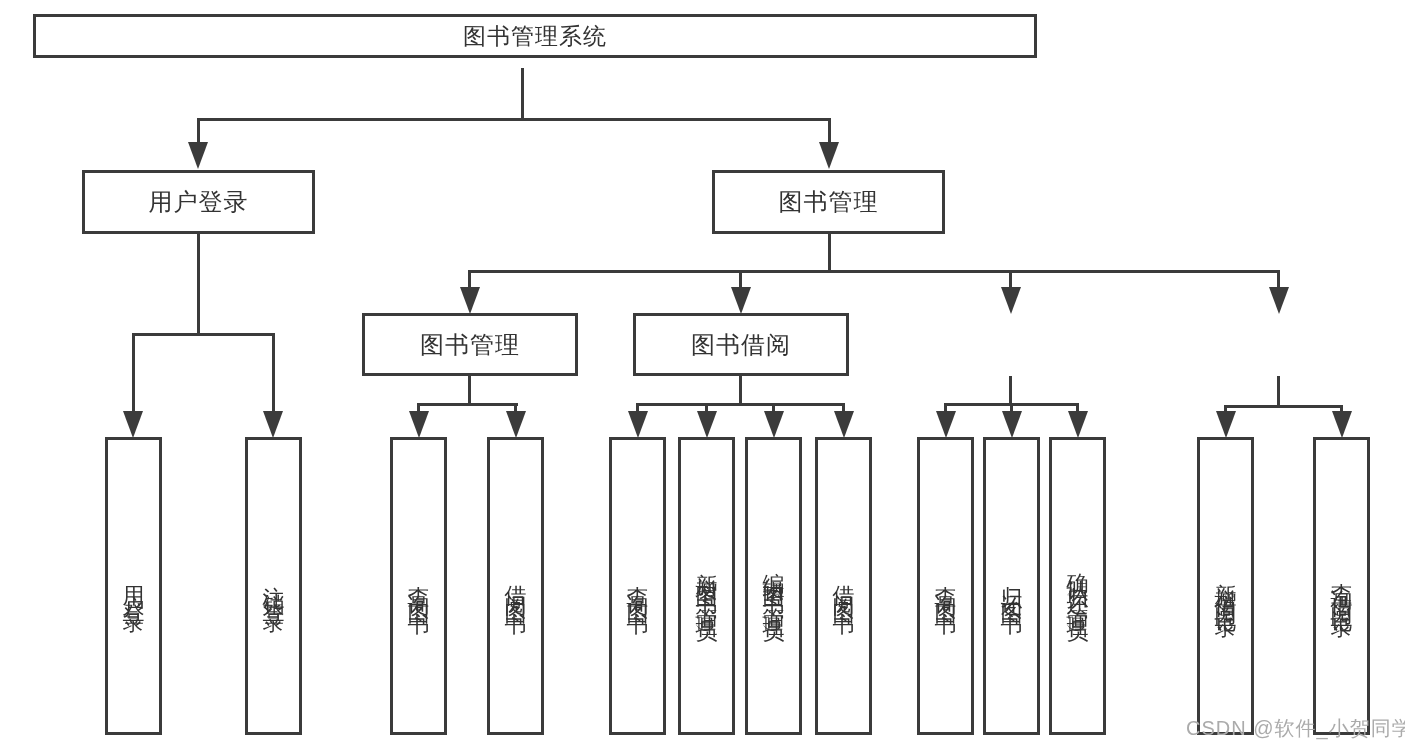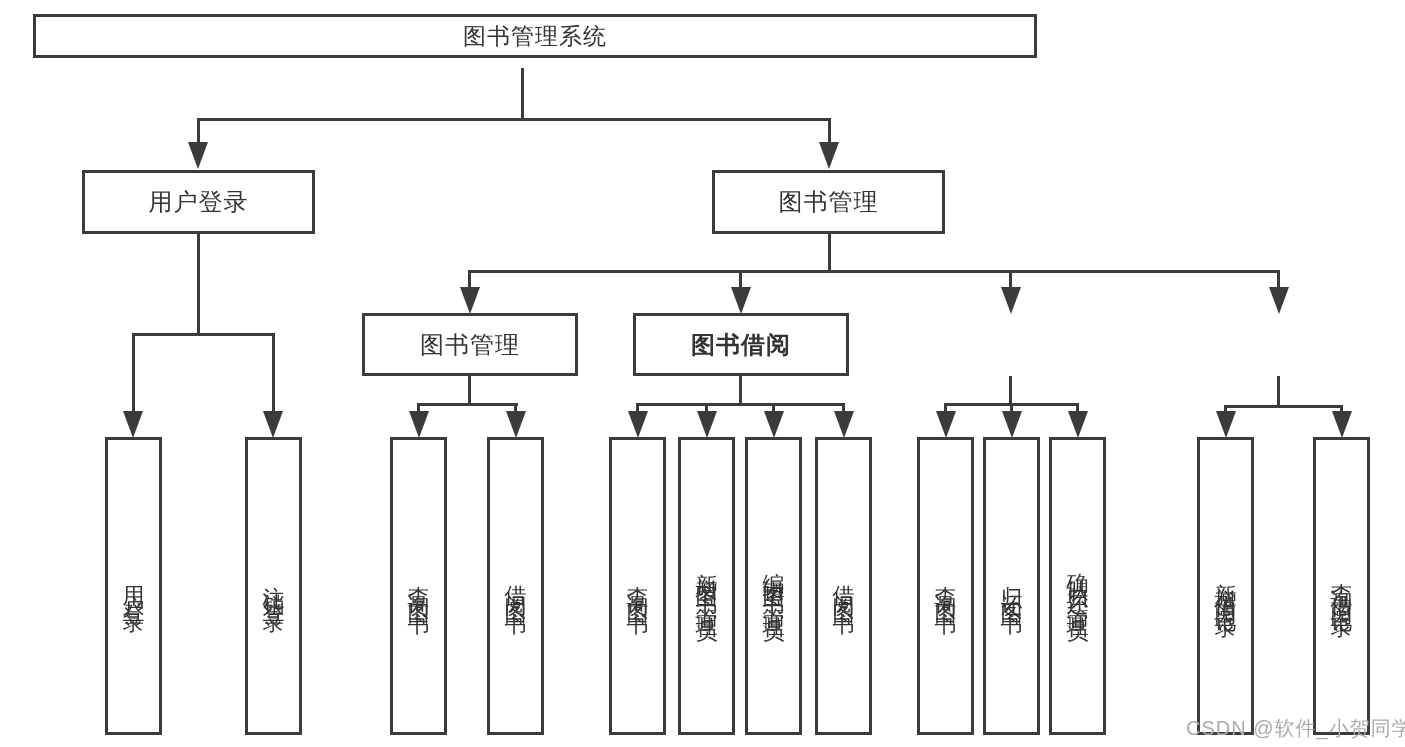--- a/index.html
+++ b/index.html
@@ -69,21 +69,21 @@
   <div class="line" style="left:739px;top:270px;width:3px;height:22px;"></div>
   <div class="arrow" style="left:731px;top:287px;"></div>
   <div class="line" style="left:1009px;top:270px;width:3px;height:22px;"></div>
   <div class="arrow" style="left:1001px;top:287px;"></div>
   <div class="line" style="left:1277px;top:270px;width:3px;height:22px;"></div>
   <div class="arrow" style="left:1269px;top:287px;"></div>
 
   <div class="hbox" style="left:362px;top:313px;width:216px;height:63px;">
     <span>图书管理</span>
   </div>
-  <div class="hbox" style="left:633px;top:313px;width:216px;height:63px;font-weight:bold;">
+  <div class="hbox" style="left:633px;top:313px;width:216px;height:63px;">
     <span>图书借阅</span>
   </div>
 
   <div class="line" style="left:468px;top:376px;width:3px;height:29px;"></div>
   <div class="line" style="left:417px;top:403px;width:101px;height:3px;"></div>
   <div class="line" style="left:417px;top:403px;width:3px;height:12px;"></div>
   <div class="arrow" style="left:409px;top:411px;"></div>
   <div class="line" style="left:514px;top:403px;width:3px;height:12px;"></div>
   <div class="arrow" style="left:506px;top:411px;"></div>
 

